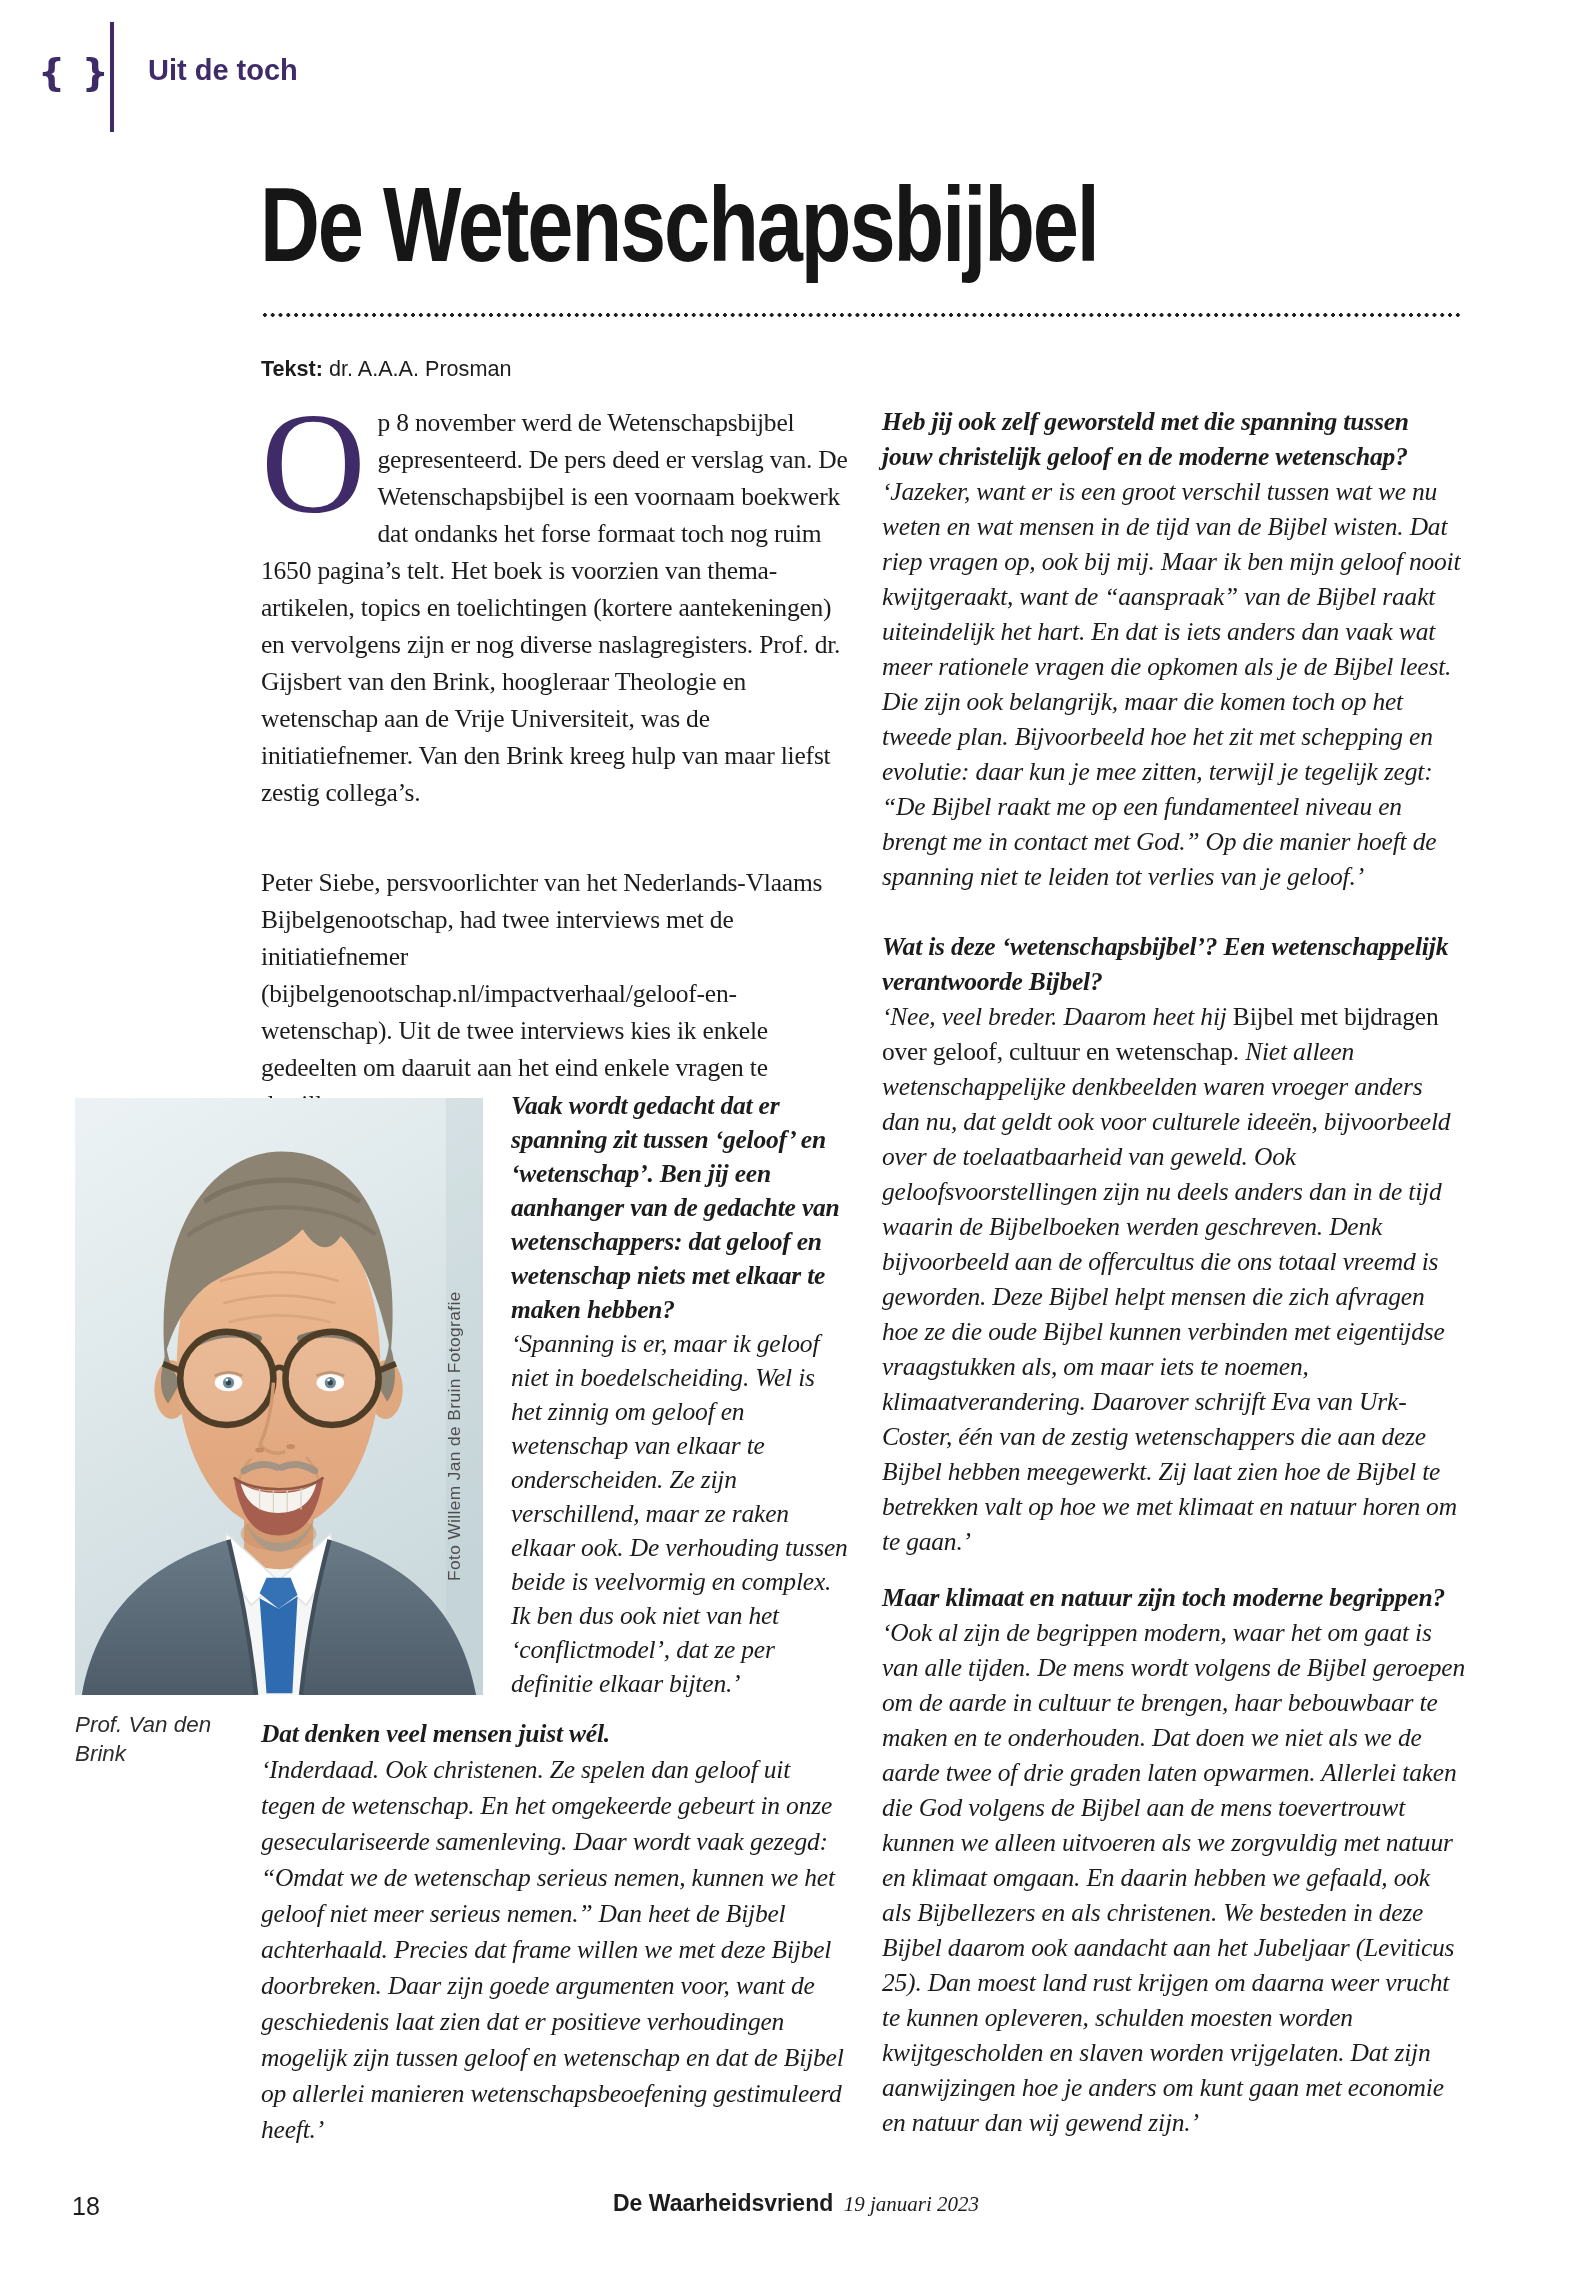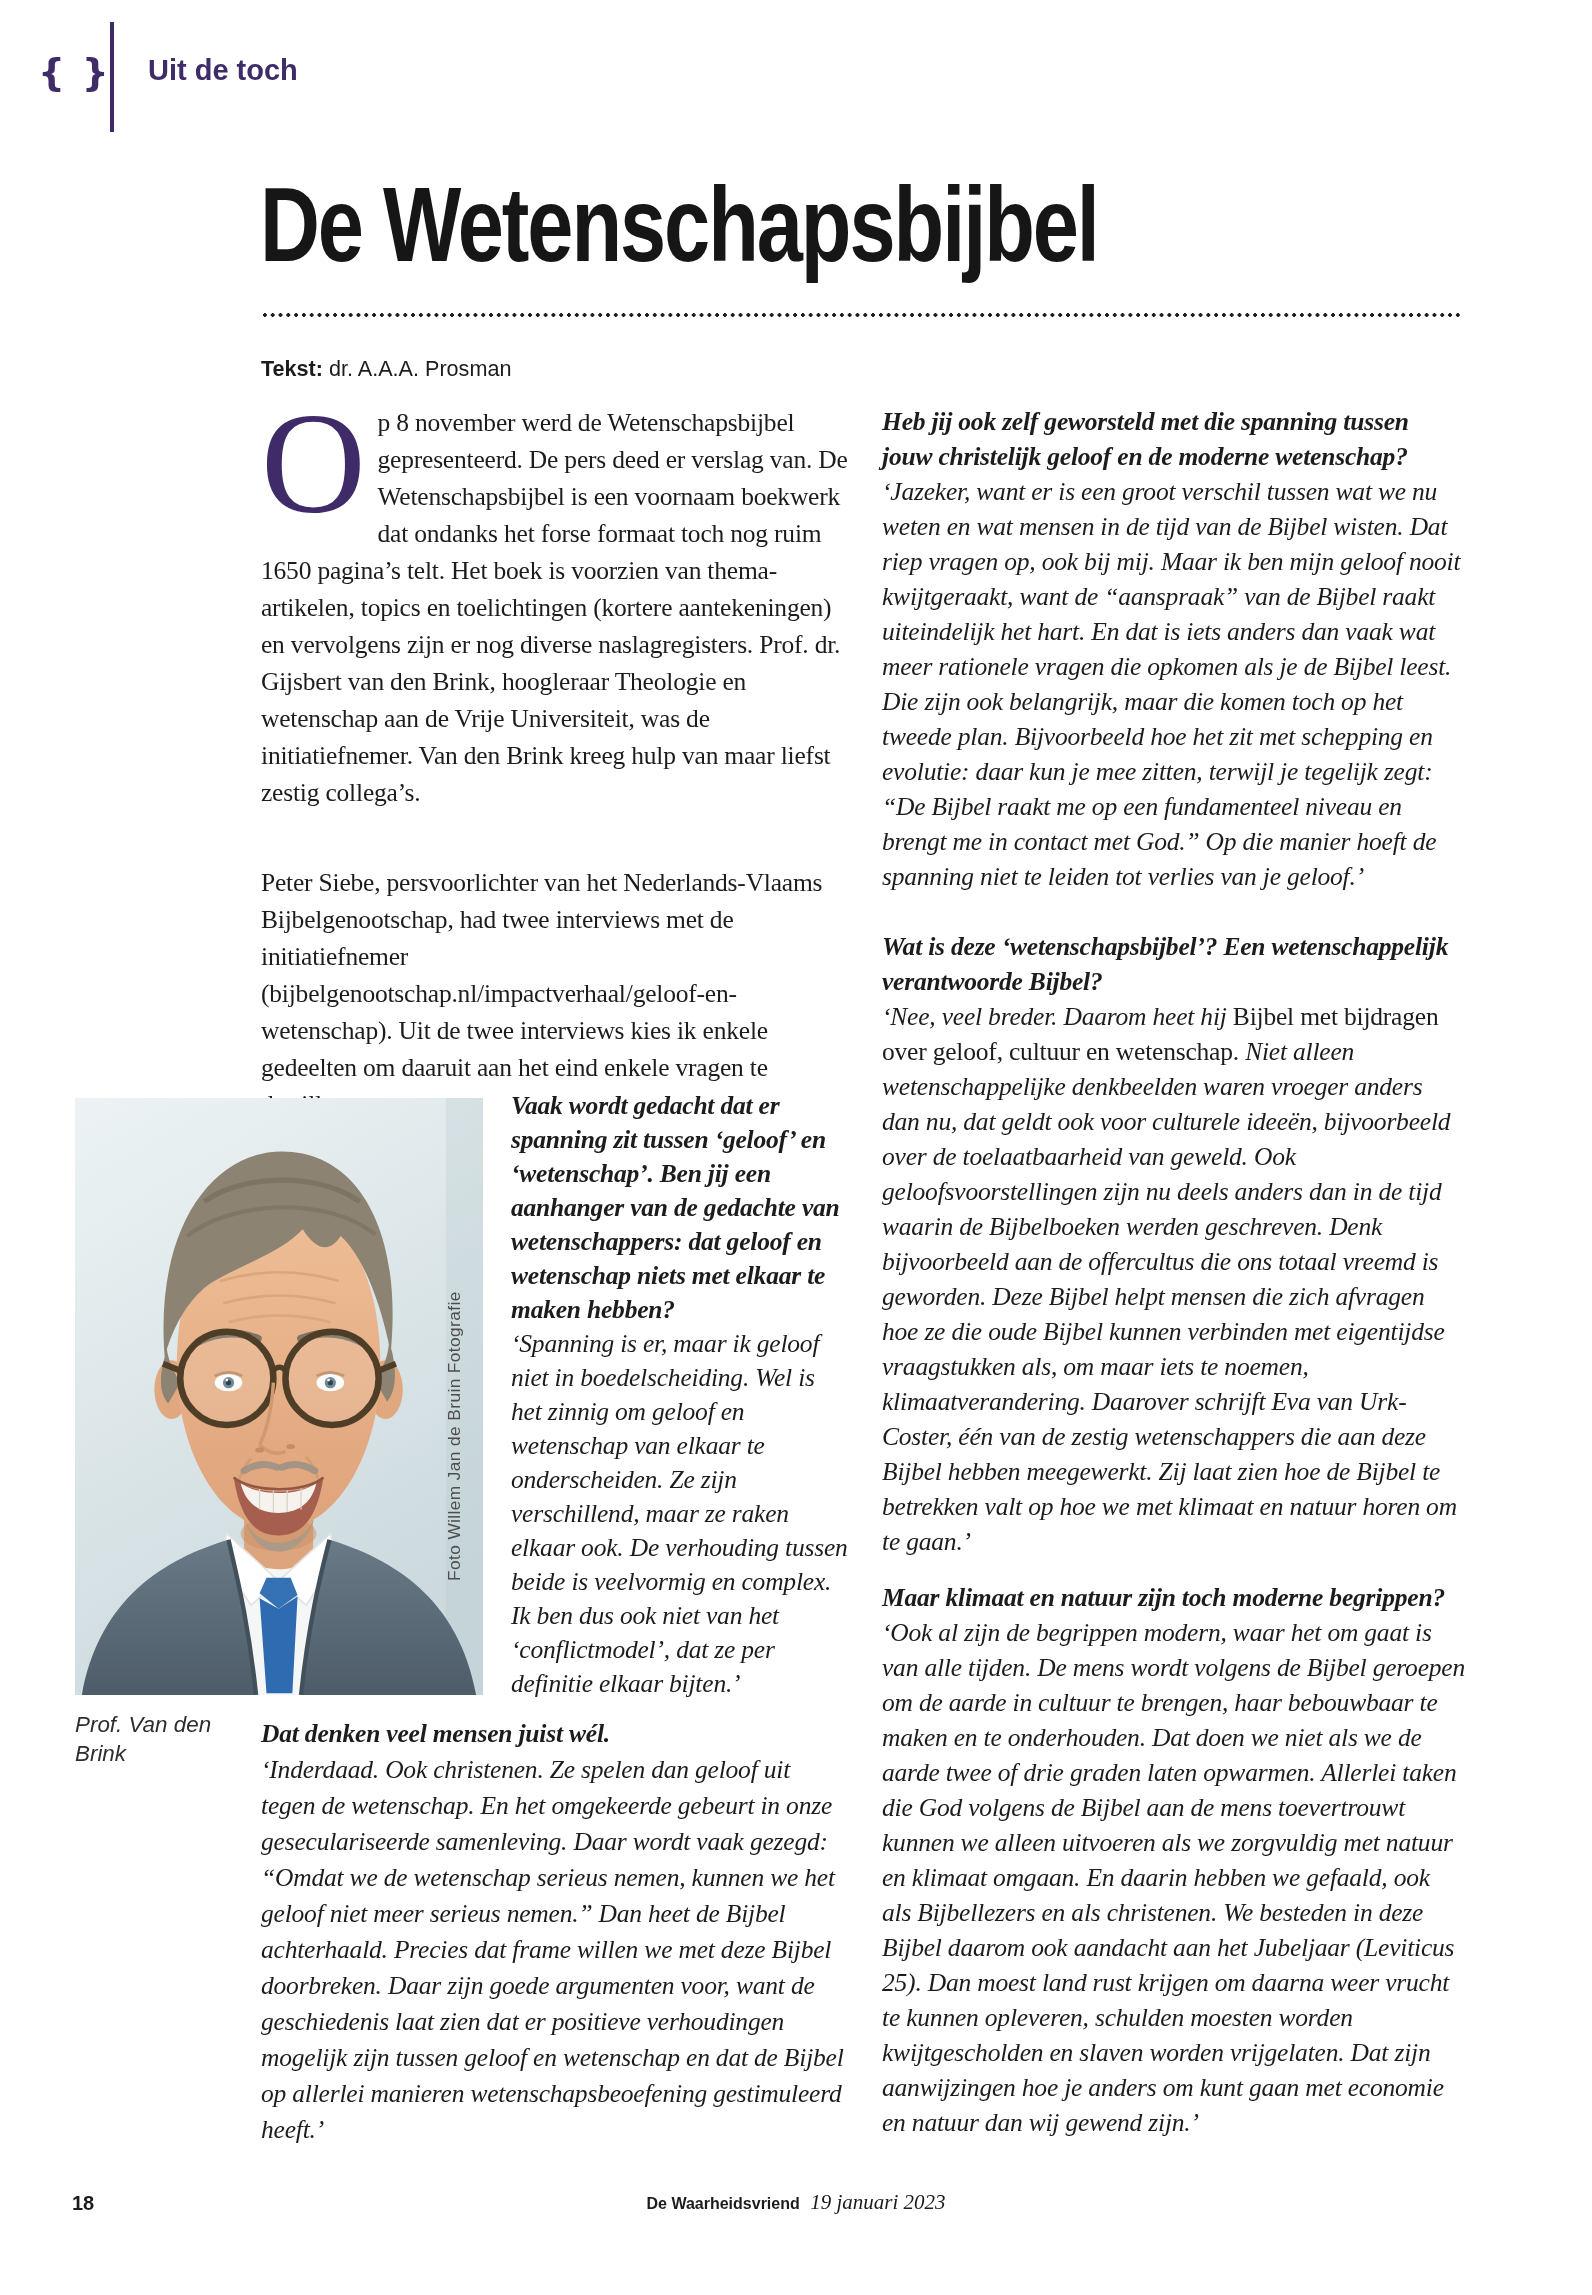--- a/index.html
+++ b/index.html
@@ -84,29 +84,29 @@
   }
   .photo-caption{
     position:absolute;left:75px;top:1710px;width:151px;
     font-family:"Liberation Sans","DejaVu Sans",sans-serif;
     font-style:italic;font-size:22.4px;line-height:29px;color:#2e2e2e;
   }
   
   .footer-page-number{
     position:absolute;left:72px;top:2192px;
     font-family:"Liberation Sans","DejaVu Sans",sans-serif;
-    font-weight:bold;font-size:20px;color:#1c1c1c;
+    font-weight:normal;font-size:25px;color:#1c1c1c;
   }
   .footer-center{
     position:absolute;left:0;top:2190px;width:1592px;
     display:flex;justify-content:center;align-items:baseline;gap:10.4px;
   }
   .footer-brand{
     font-family:"Liberation Sans","DejaVu Sans",sans-serif;
-    font-weight:bold;font-size:16px;color:#1c1c1c;
+    font-weight:bold;font-size:23px;color:#1c1c1c;
   }
   .footer-date{
     font-style:italic;font-size:21px;color:#1c1c1c;
   }
 </style>
 </head>
 <body>
 
 <div class="page">
 

